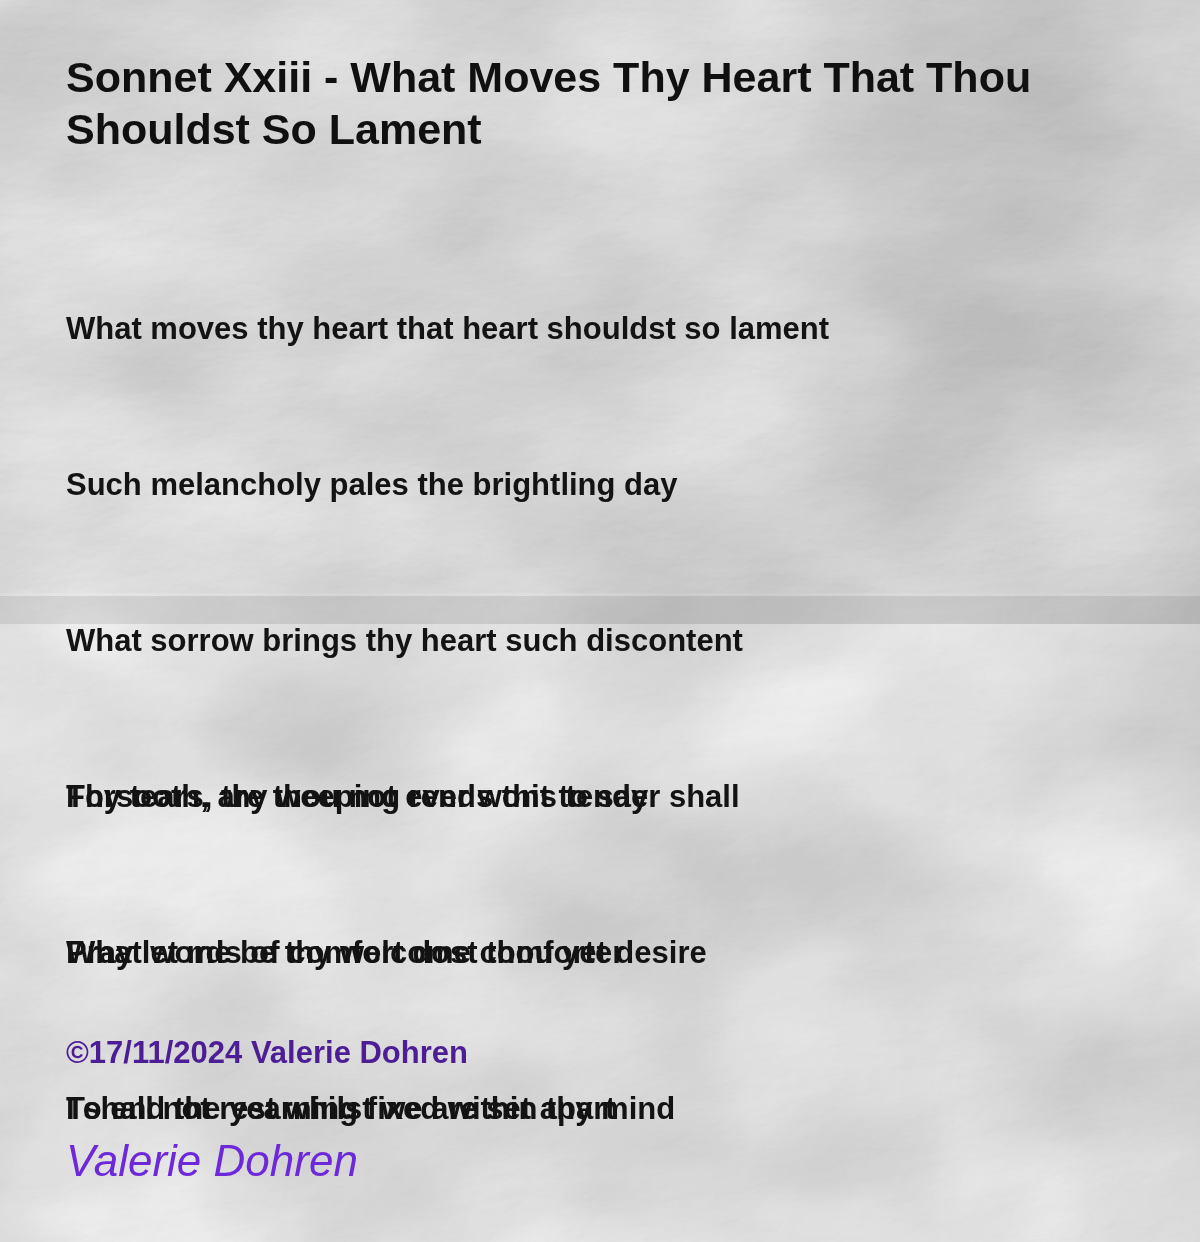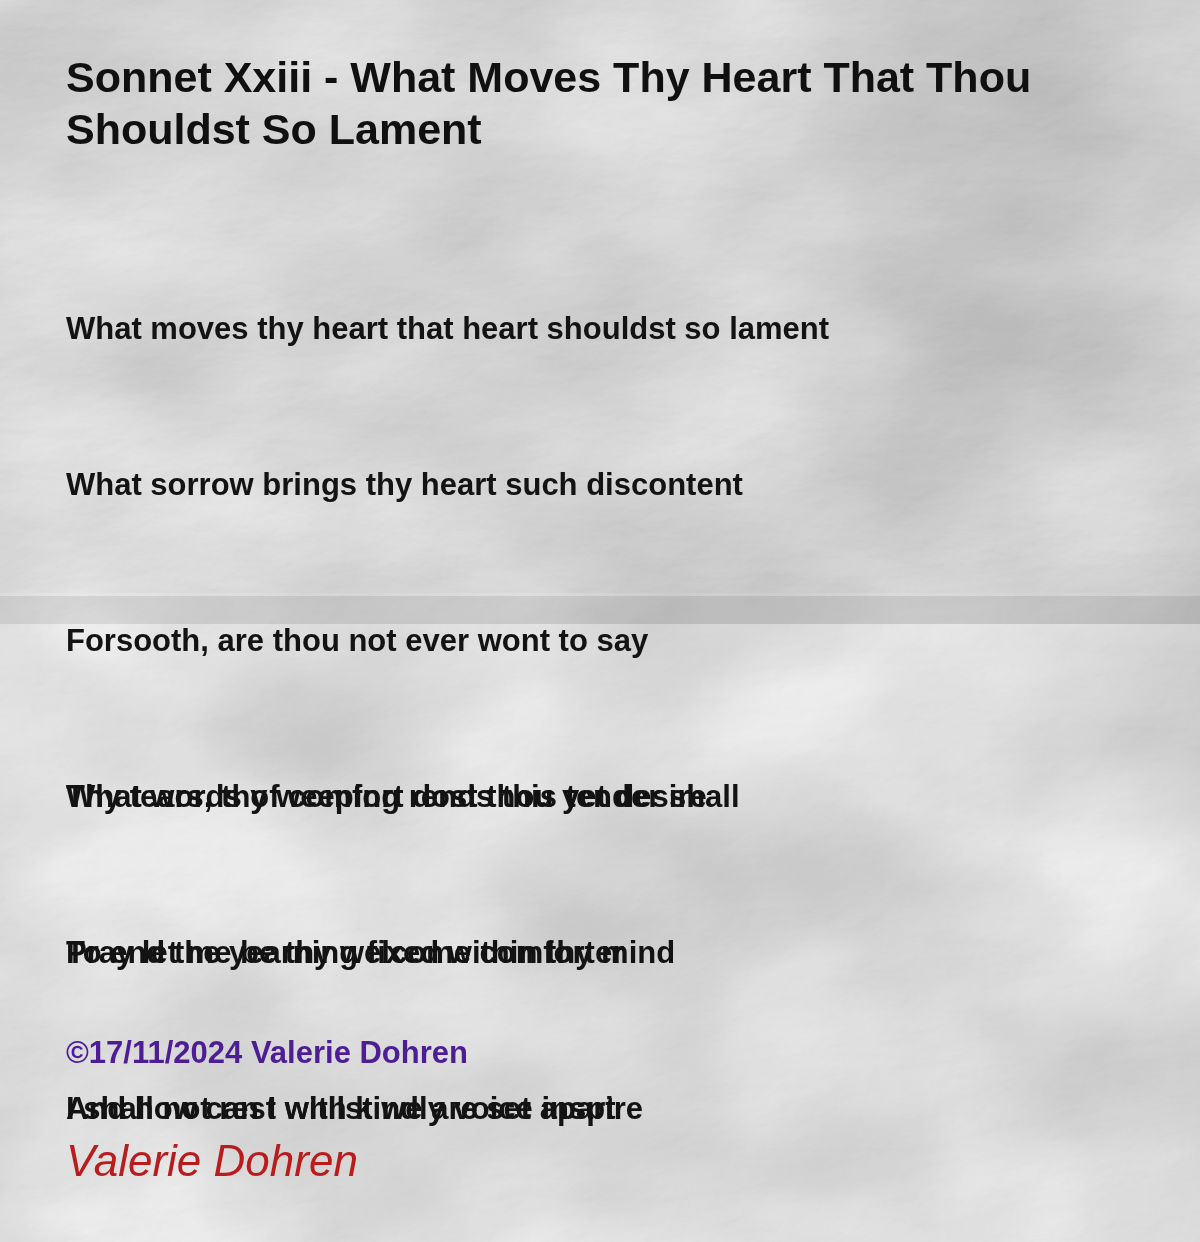--- a/index.html
+++ b/index.html
@@ -84,21 +84,21 @@
     color: #4c1d95;
   }
   .author-signature {
     position: absolute;
     top: 1135px;
     left: 66px;
     font-size: 44px;
     line-height: 52px;
     font-weight: 400;
     font-style: italic;
-    color: #b91c1c;
+    color: #6d28d9;
   }
 </style>
 </head>
 <body>
 
 <div class="page">
 
   <svg class="bg-svg" width="1200" height="1242" viewBox="0 0 1200 1242" aria-hidden="true">
     <defs>
       <filter id="paperTop" x="-5%" y="-5%" width="110%" height="110%">
@@ -141,20 +141,21 @@
   <div class="shade-bottom"></div>
 
   <div class="content">
 
     <h1 class="poem-title"><span>Sonnet Xxiii - What Moves Thy Heart That Thou</span><br>
       <span>Shouldst So Lament</span>
     </h1>
 
     <div class="stanza stanza-1">
       <div>What moves thy heart that heart shouldst so lament</div>
+      <div>Such melancholy pales the brightling day</div>
       <div>What sorrow brings thy heart such discontent</div>
       <div>Forsooth, are thou not ever wont to say</div>
       <div>What words of comfort dost thou yet desire</div>
       <div>To end the yearning fixed within thy mind</div>
       <div>And how can I with kindly voice inspire</div>
       
     </div>
 
     <div class="stanza stanza-2">
       <div>Thy tears, thy weeping rends this tender shall</div>

